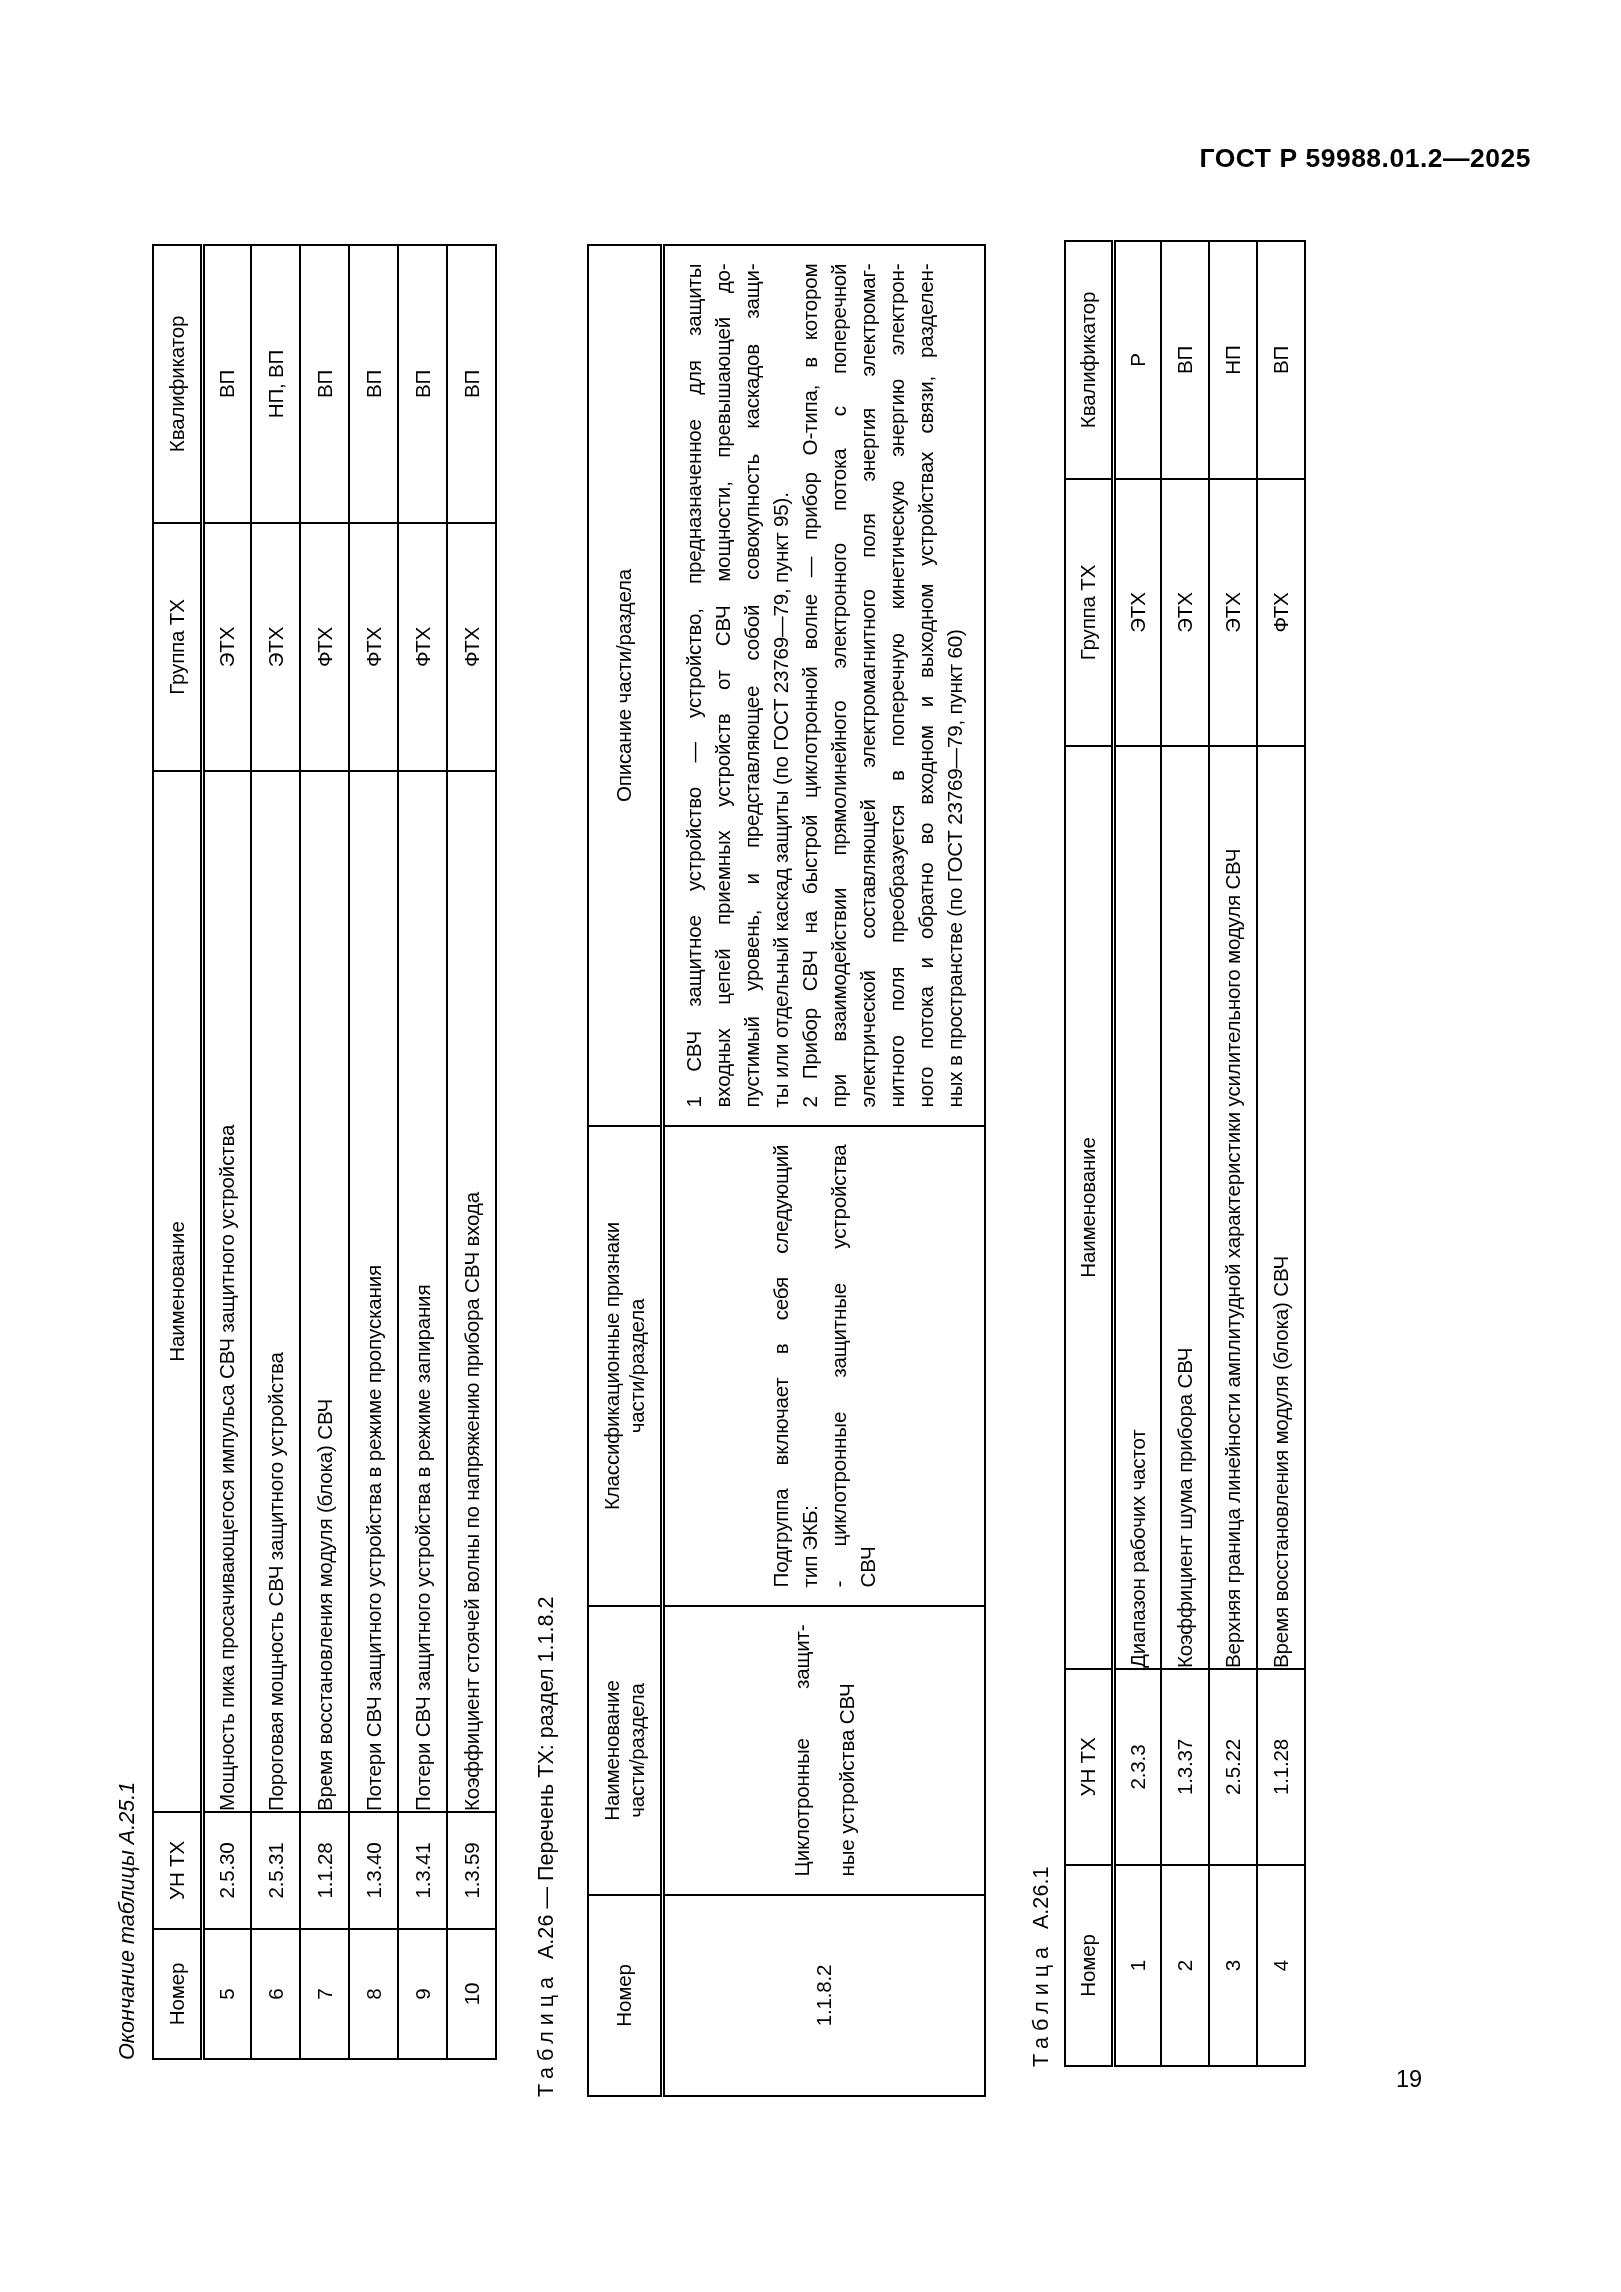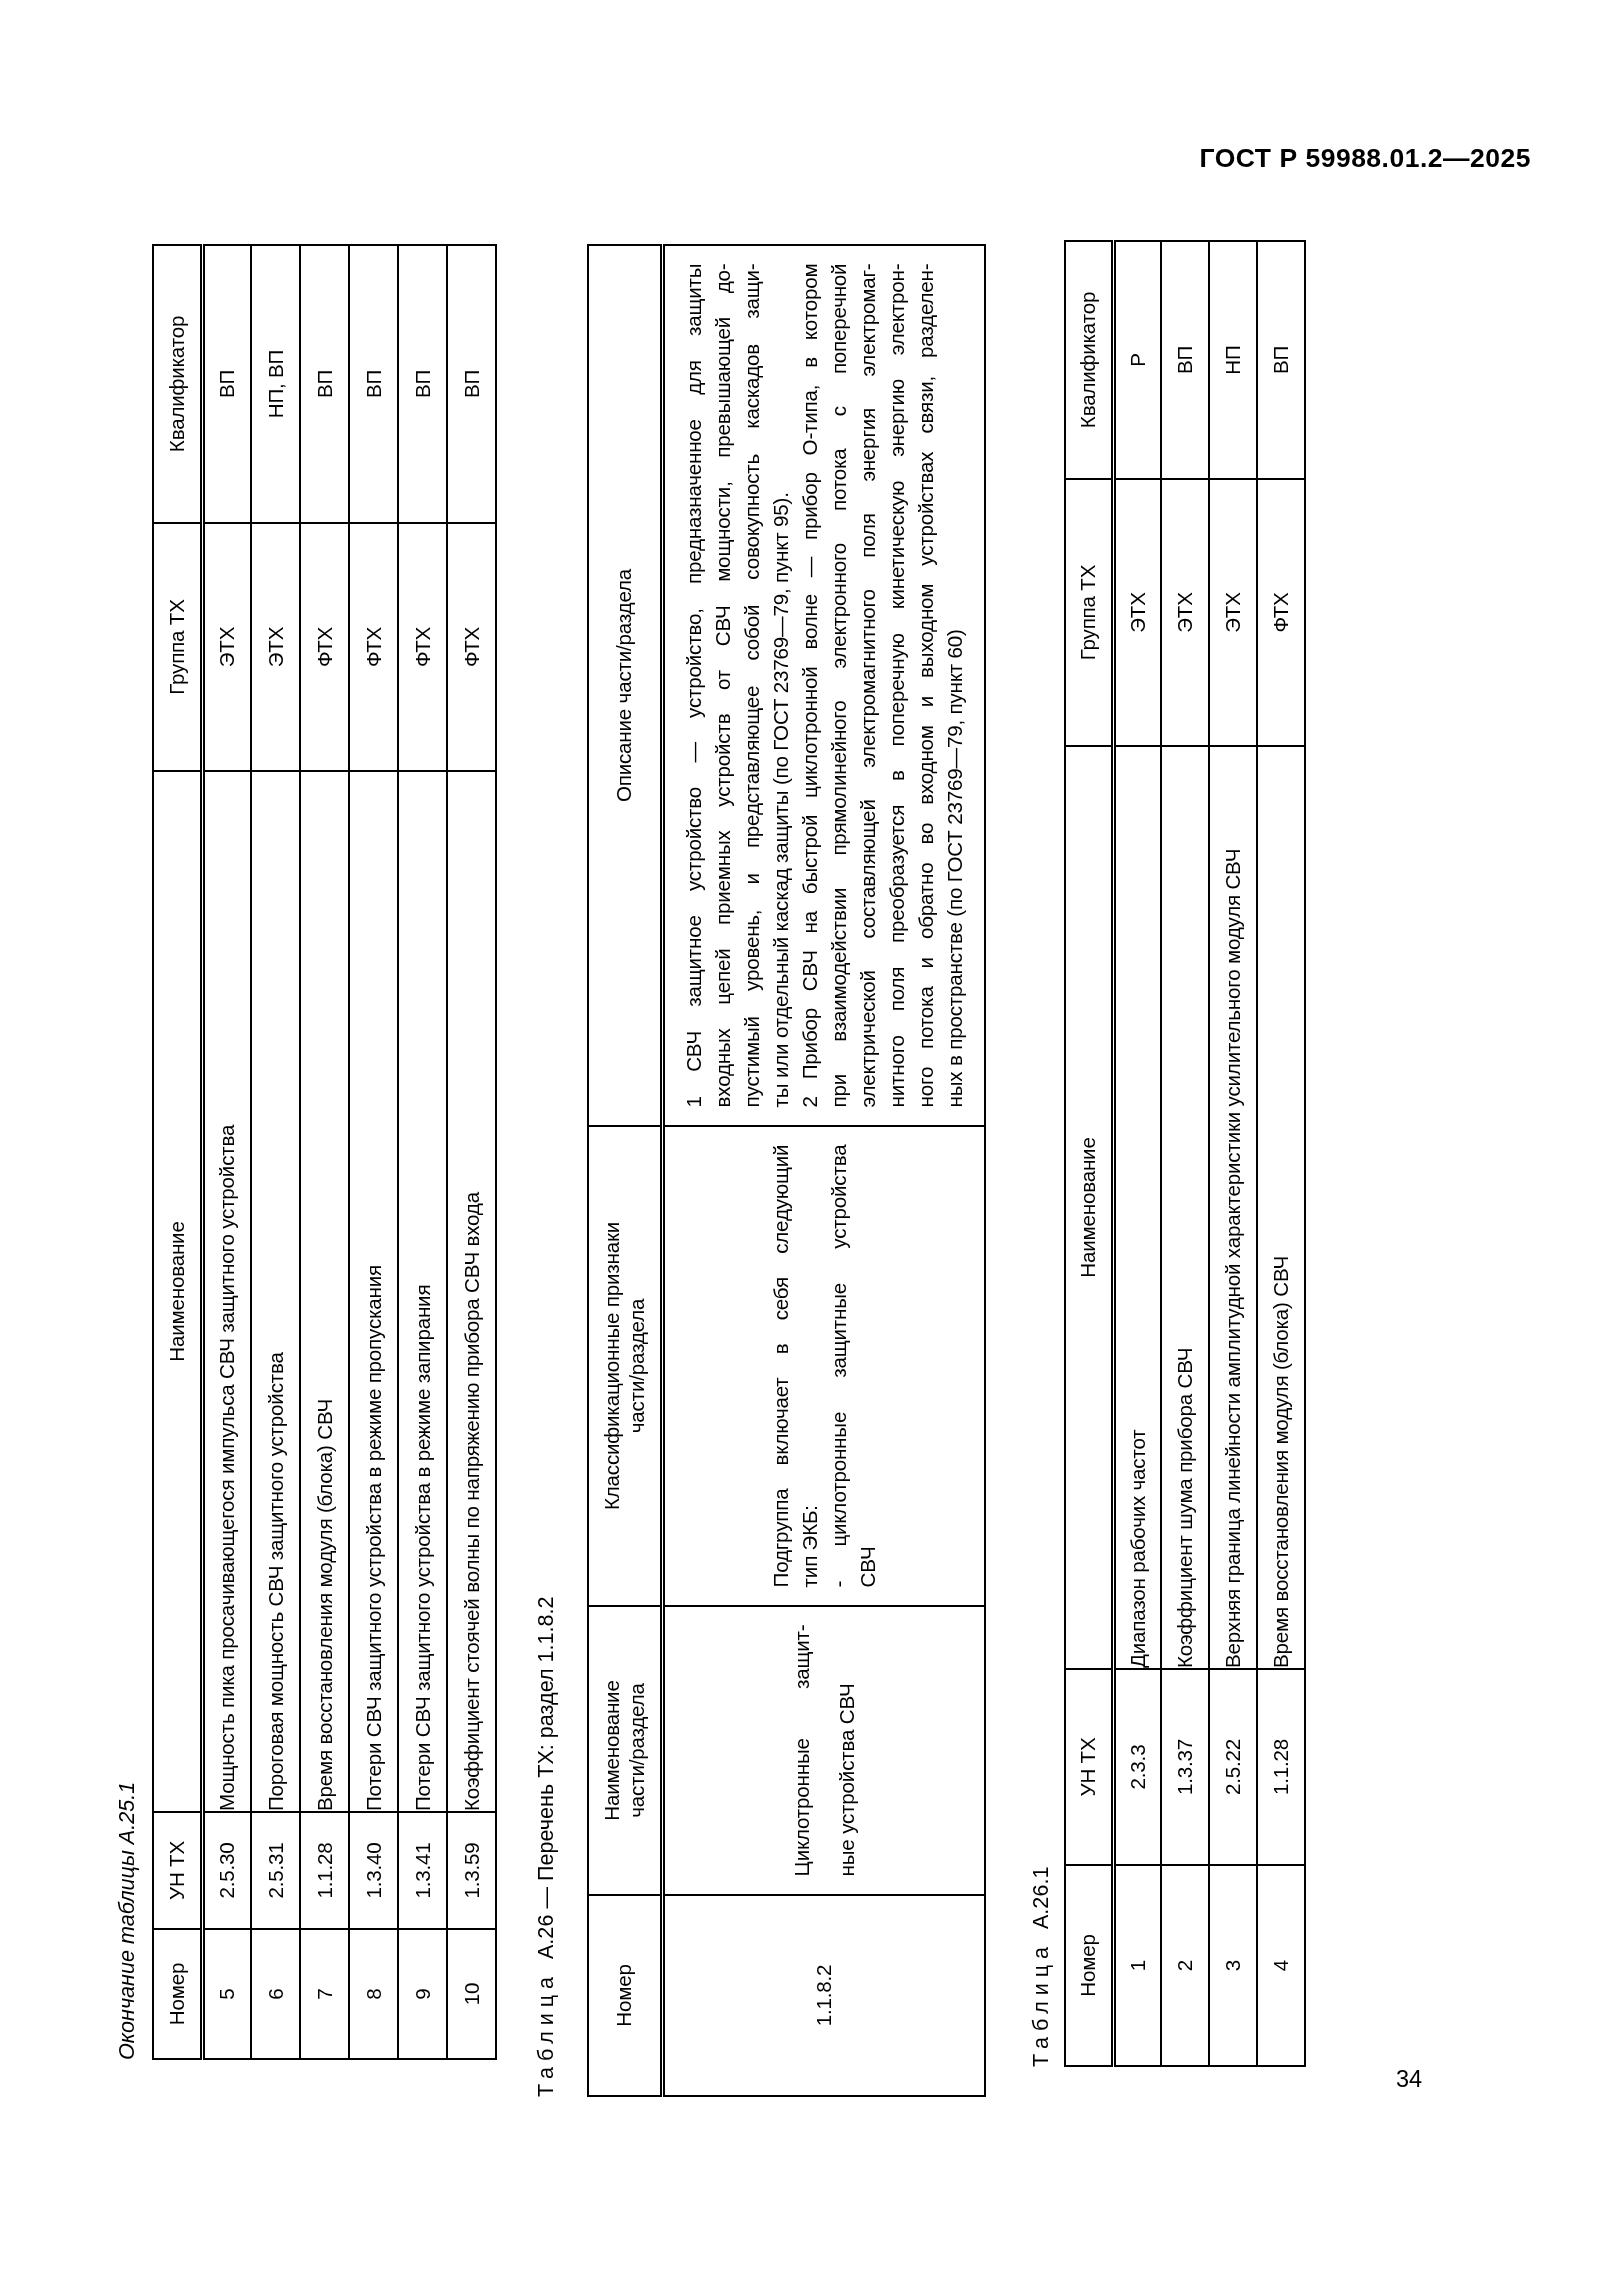--- a/index.html
+++ b/index.html
@@ -226,16 +226,16 @@
           <td class="c">1.1.28</td>
           <td class="name">Время восстановления модуля (блока) СВЧ</td>
           <td class="c">ФТХ</td>
           <td class="c">ВП</td>
         </tr>
       </tbody>
         </table>
     </div>
   </div>
 
-  <div class="page-num">34</div>
+  <div class="page-num">19</div>
 
 </div>
 
 
 </body></html>

